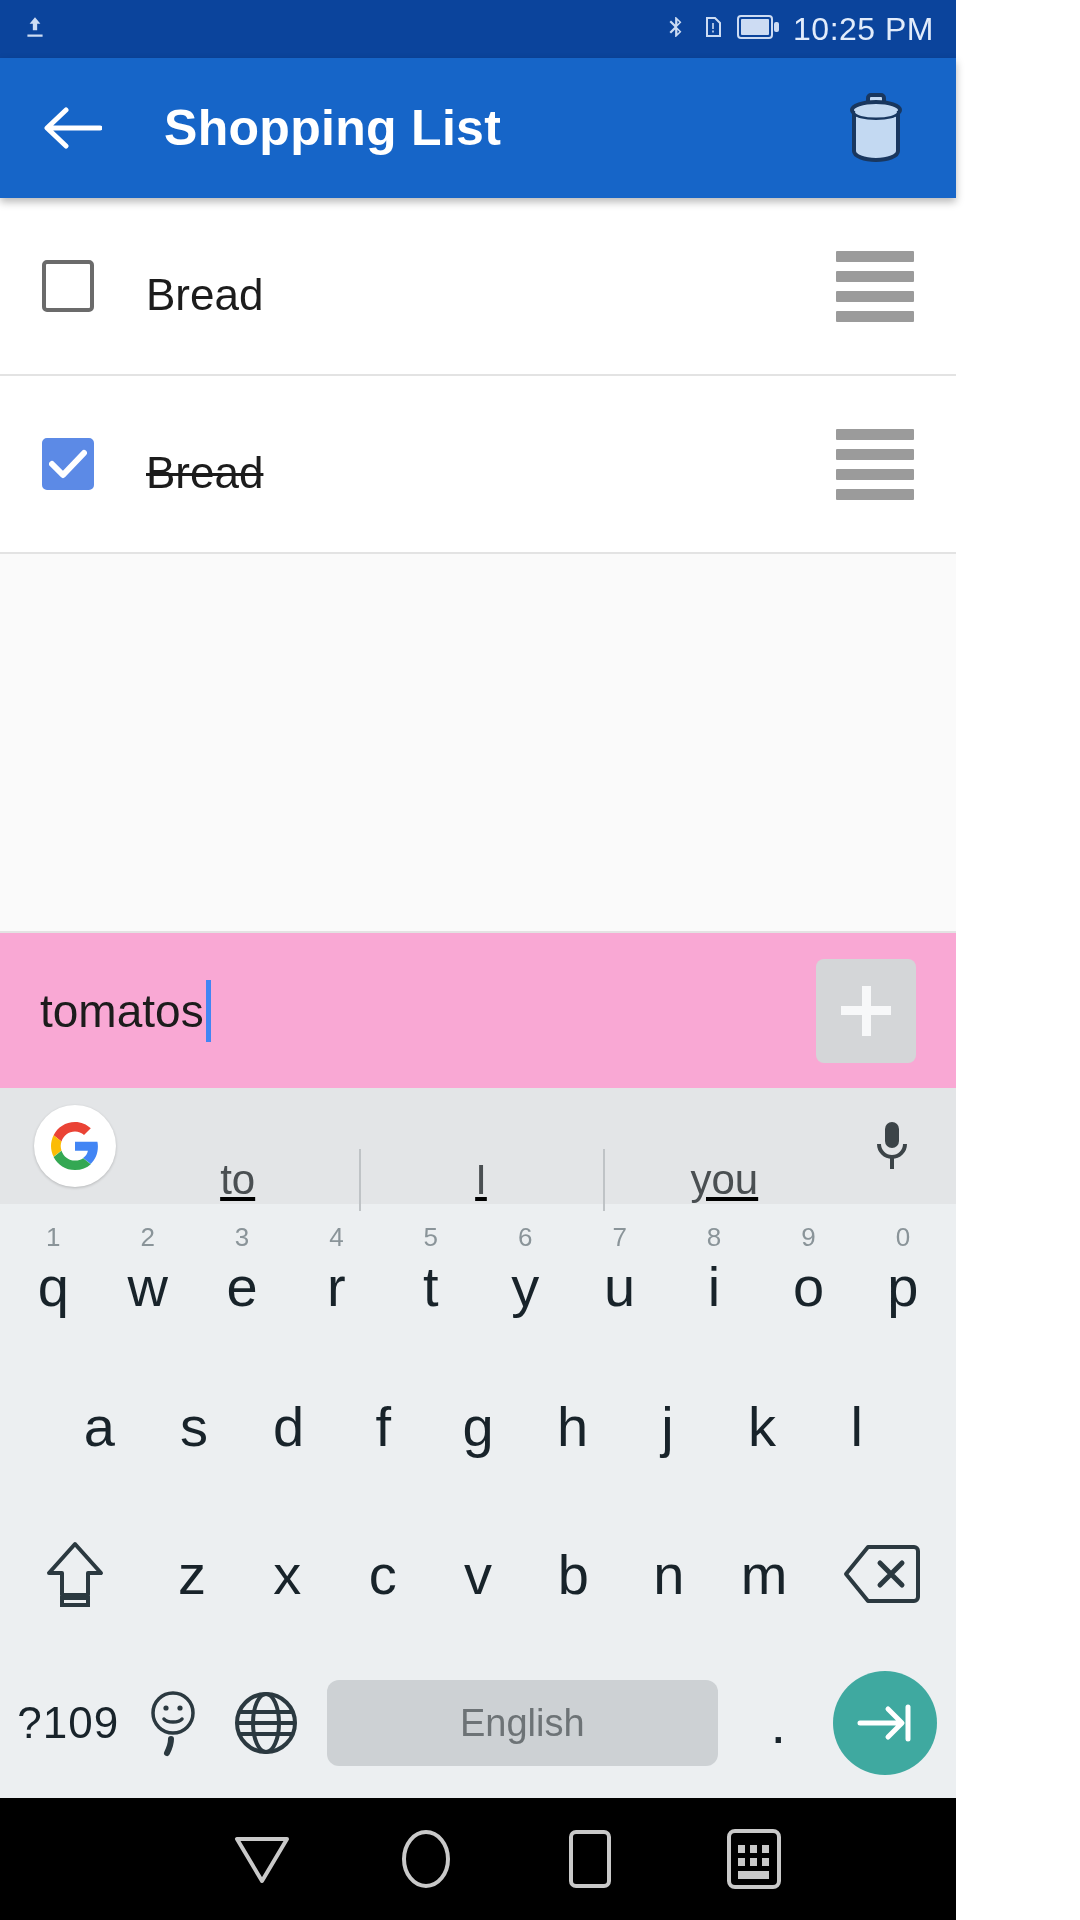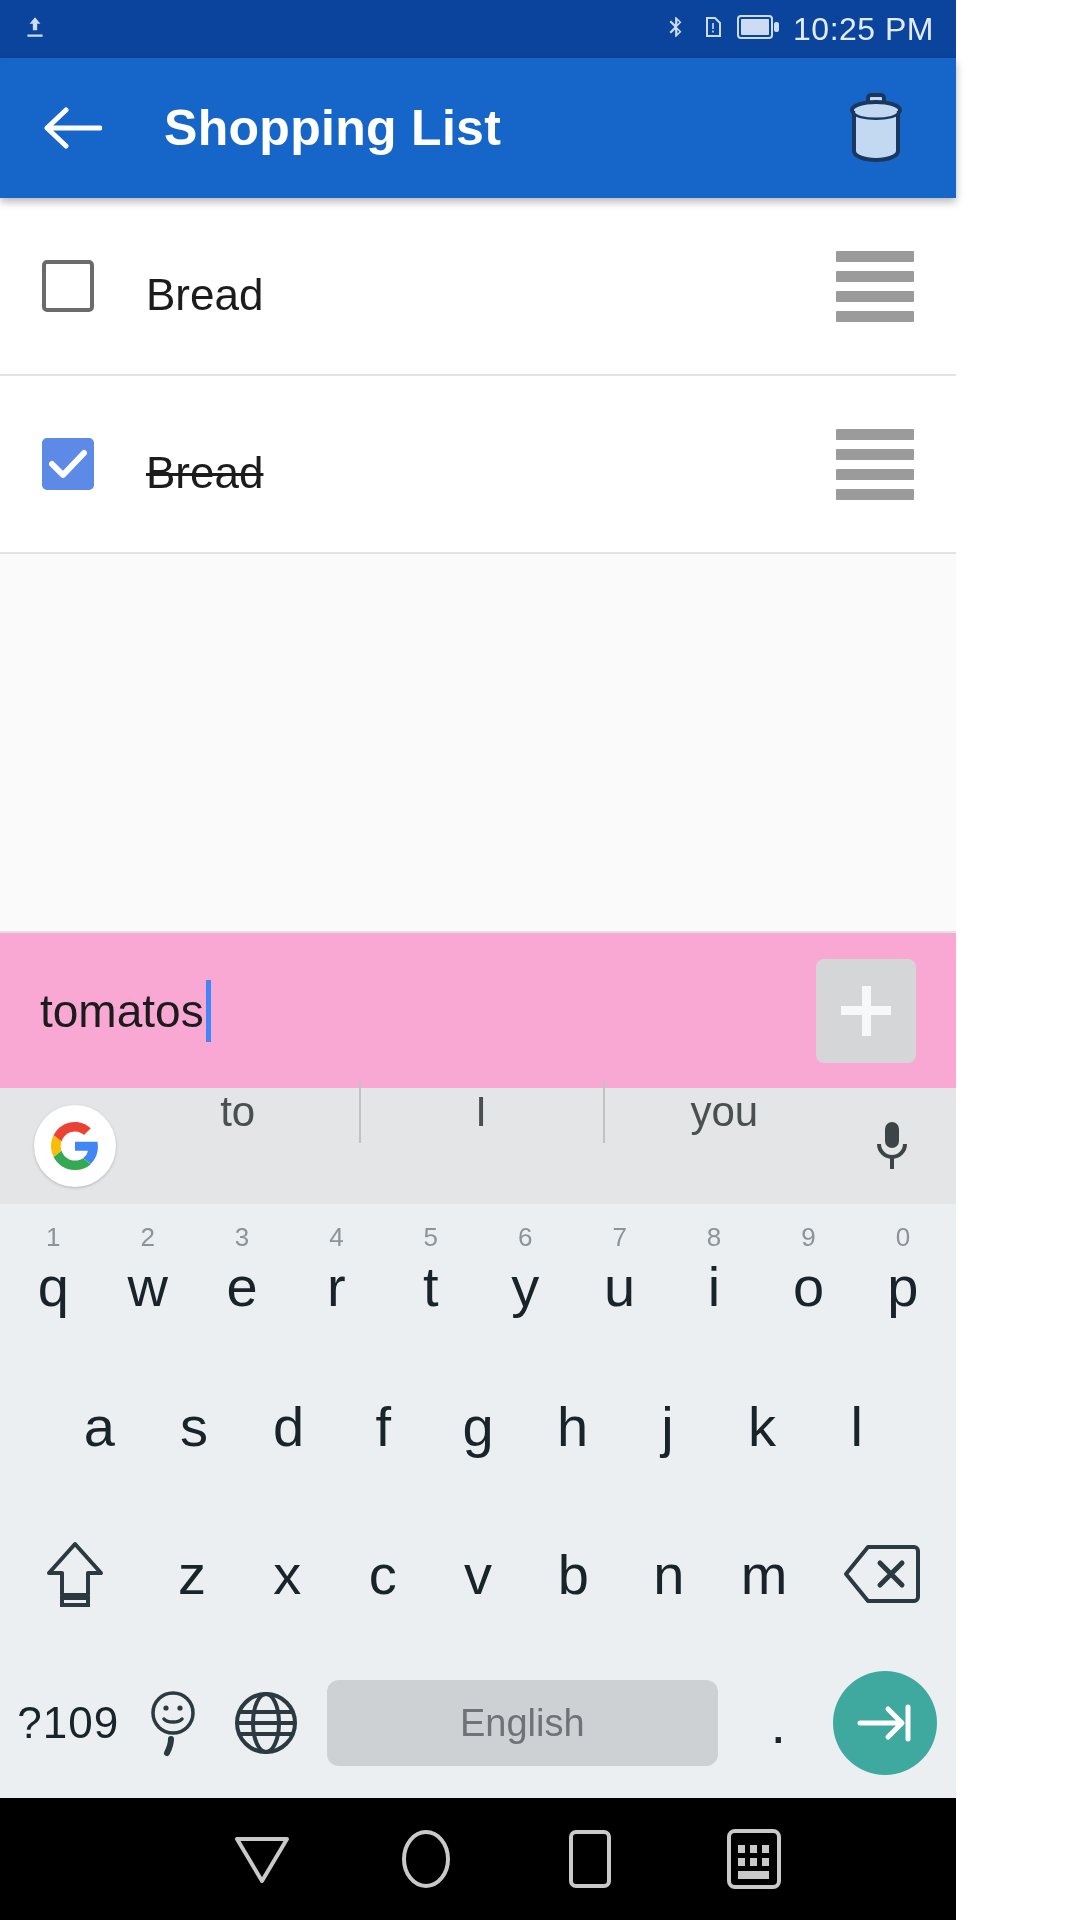--- a/index.html
+++ b/index.html
@@ -82,21 +82,21 @@
   .kb { flex:0 0 auto; background:#eceff1; }
   .kb-suggest {
     height:116px; background:#e3e5e7; display:flex; align-items:center;
     padding:0 18px; position:relative;
   }
   .g-logo {
     width:82px; height:82px; border-radius:50%; background:#fff;
     display:flex; align-items:center; justify-content:center;
     box-shadow:0 1px 3px rgba(0,0,0,.2); margin-left:16px; cursor:pointer;
   }
-  .sugg-list { flex:1 1 auto; display:flex; align-items:flex-start; height:100%; }
+  .sugg-list { flex:1 1 auto; display:flex; align-items:flex-end; height:100%;text-decoration:underline; }
   .sugg {
     flex:1 1 0; text-align:center; font-size:42px; color:#4a4f52;
     position:relative; cursor:pointer;
   }
   .sugg + .sugg::before {
     content:""; position:absolute; left:0; top:50%; transform:translateY(-50%);
     width:2px; height:62px; background:#bfc3c6;
   }
   .mic-btn { width:92px; display:flex; align-items:center; justify-content:center; cursor:pointer; }
 

